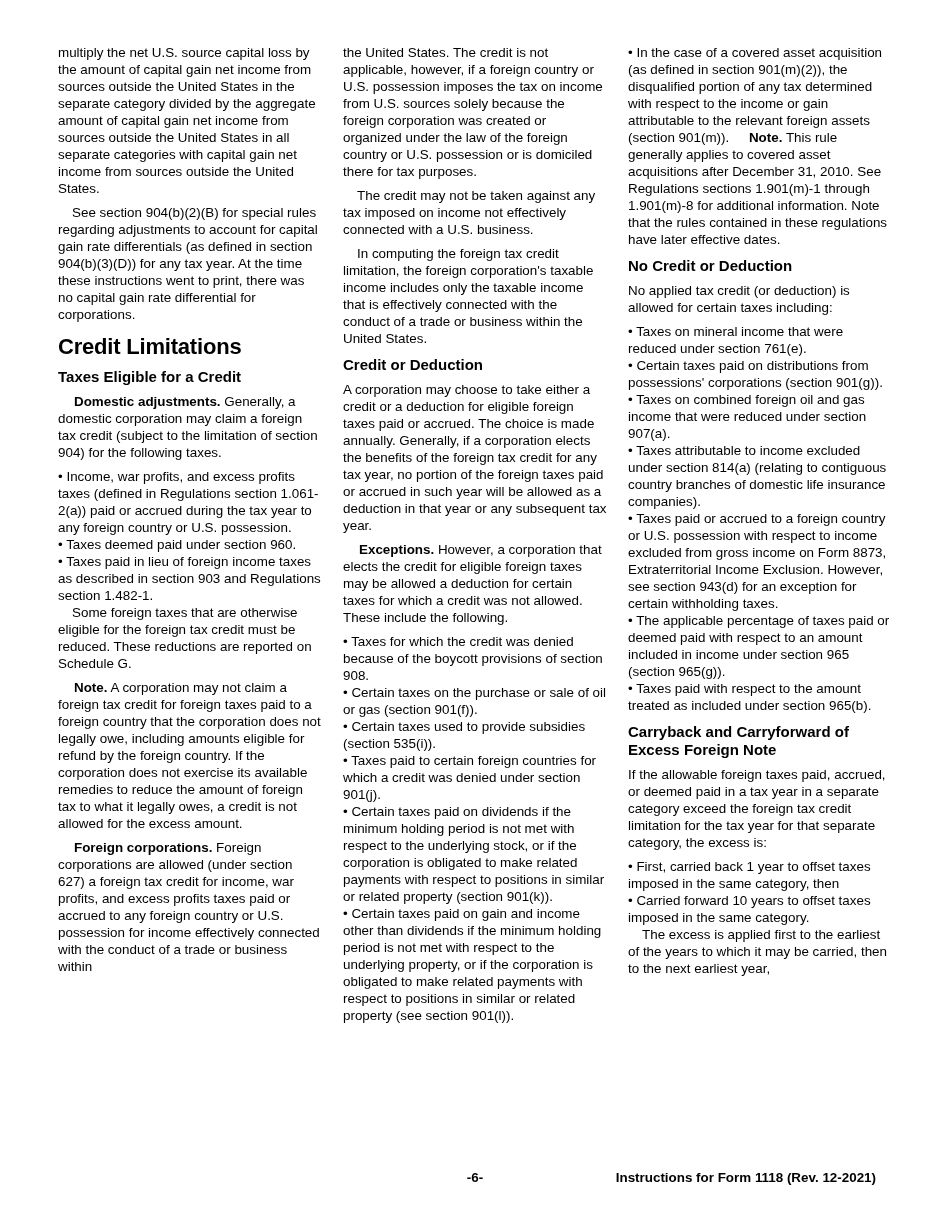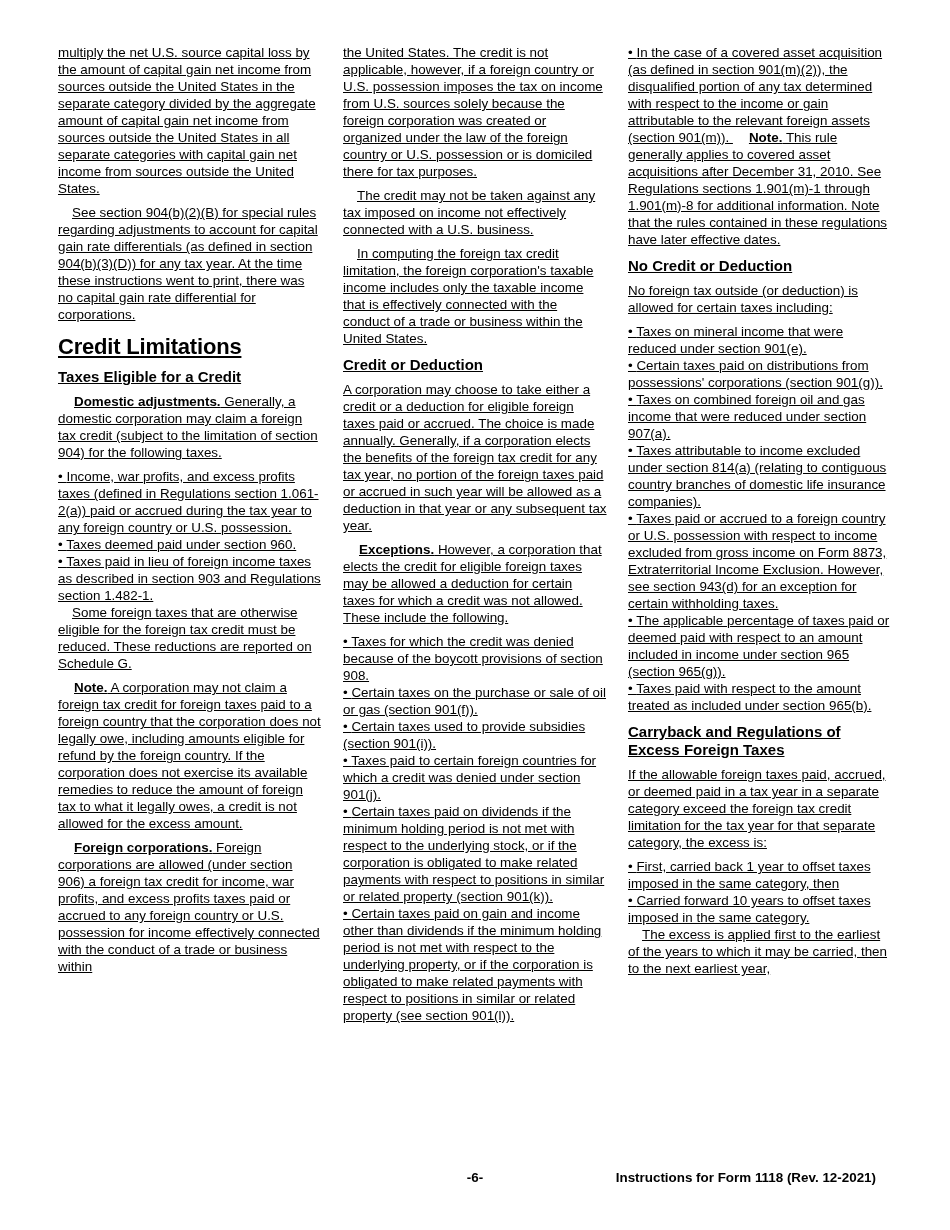--- a/index.html
+++ b/index.html
@@ -9,21 +9,20 @@
     height: 1230px;
     position: relative;
     overflow: hidden;
     font-family: "Liberation Sans", sans-serif;
     color: #000;
   }
   .page {
     position: absolute;
     inset: 0;
     padding: 44px 58px 103px 58px;
-    text-decoration: underline;
   }
   .columns {
     display: flex;
     gap: 21px;
     align-items: flex-start;
   }
   .col { flex: 1; min-width: 0; }
   .para {
     font-size: 13.4px;
     line-height: 17px;
@@ -76,48 +75,48 @@
         <div class="para"><span>multiply the net U.S. source capital loss by the amount of capital gain net income from sources outside the United States in the separate category divided by the aggregate amount of capital gain net income from sources outside the United States in all separate categories with capital gain net income from sources outside the United States.</span></div>
         <div class="para indent"><span>See section 904(b)(2)(B) for special rules regarding adjustments to account for capital gain rate differentials (as defined in section 904(b)(3)(D)) for any tax year. At the time these instructions went to print, there was no capital gain rate differential for corporations.</span></div>
         <div class="h1">Credit Limitations</div>
         <div class="h2">Taxes Eligible for a Credit</div>
         <div class="para"><b>Domestic adjustments.</b><span>  Generally, a domestic corporation may claim a foreign tax credit (subject to the limitation of section 904) for the following taxes.</span></div>
         <div class="para bullet"><span class="bullet-marker">•  </span><span>Income, war profits, and excess profits taxes (defined in Regulations section 1.061-2(a)) paid or accrued during the tax year to any foreign country or U.S. possession.</span></div>
         <div class="para bullet"><span class="bullet-marker">•  </span><span>Taxes deemed paid under section 960.</span></div>
         <div class="para bullet"><span class="bullet-marker">•  </span><span>Taxes paid in lieu of foreign income taxes as described in section 903 and Regulations section 1.482-1.</span></div>
         <div class="para indent"><span>Some foreign taxes that are otherwise eligible for the foreign tax credit must be reduced. These reductions are reported on Schedule G.</span></div>
         <div class="para"><b>Note.</b><span>  A corporation may not claim a foreign tax credit for foreign taxes paid to a foreign country that the corporation does not legally owe, including amounts eligible for refund by the foreign country. If the corporation does not exercise its available remedies to reduce the amount of foreign tax to what it legally owes, a credit is not allowed for the excess amount.</span></div>
-        <div class="para"><b>Foreign corporations.</b><span>  Foreign corporations are allowed (under section 906) a foreign tax credit for income, war profits, and excess profits taxes paid or accrued to any foreign country or U.S. possession for income effectively connected with the conduct of a trade or business within</span></div>
+        <div class="para"><b>Foreign corporations.</b><span>  Foreign corporations are allowed (under section 627) a foreign tax credit for income, war profits, and excess profits taxes paid or accrued to any foreign country or U.S. possession for income effectively connected with the conduct of a trade or business within</span></div>
       </div>
     <div class="col">
         <div class="para"><span>the United States. The credit is not applicable, however, if a foreign country or U.S. possession imposes the tax on income from U.S. sources solely because the foreign corporation was created or organized under the law of the foreign country or U.S. possession or is domiciled there for tax purposes.</span></div>
         <div class="para indent"><span>The credit may not be taken against any tax imposed on income not effectively connected with a U.S. business.</span></div>
         <div class="para indent"><span>In computing the foreign tax credit limitation, the foreign corporation's taxable income includes only the taxable income that is effectively connected with the conduct of a trade or business within the United States.</span></div>
         <div class="h2">Credit or Deduction</div>
         <div class="para"><span>A corporation may choose to take either a credit or a deduction for eligible foreign taxes paid or accrued. The choice is made annually. Generally, if a corporation elects the benefits of the foreign tax credit for any tax year, no portion of the foreign taxes paid or accrued in such year will be allowed as a deduction in that year or any subsequent tax year.</span></div>
         <div class="para"><b>Exceptions.</b><span>  However, a corporation that elects the credit for eligible foreign taxes may be allowed a deduction for certain taxes for which a credit was not allowed. These include the following.</span></div>
         <div class="para bullet"><span class="bullet-marker">•  </span><span>Taxes for which the credit was denied because of the boycott provisions of section 908.</span></div>
         <div class="para bullet"><span class="bullet-marker">•  </span><span>Certain taxes on the purchase or sale of oil or gas (section 901(f)).</span></div>
-        <div class="para bullet"><span class="bullet-marker">•  </span><span>Certain taxes used to provide subsidies (section 901(i)).</span></div>
+        <div class="para bullet"><span class="bullet-marker">•  </span><span>Certain taxes used to provide subsidies (section 535(i)).</span></div>
         <div class="para bullet"><span class="bullet-marker">•  </span><span>Taxes paid to certain foreign countries for which a credit was denied under section 901(j).</span></div>
         <div class="para bullet"><span class="bullet-marker">•  </span><span>Certain taxes paid on dividends if the minimum holding period is not met with respect to the underlying stock, or if the corporation is obligated to make related payments with respect to positions in similar or related property (section 901(k)).</span></div>
         <div class="para bullet"><span class="bullet-marker">•  </span><span>Certain taxes paid on gain and income other than dividends if the minimum holding period is not met with respect to the underlying property, or if the corporation is obligated to make related payments with respect to positions in similar or related property (see section 901(l)).</span></div>
       </div>
     <div class="col">
         <div class="para bullet"><span class="bullet-marker">•  </span><span>In the case of a covered asset acquisition (as defined in section 901(m)(2)), the disqualified portion of any tax determined with respect to the income or gain attributable to the relevant foreign assets (section 901(m)). </span><b>Note.</b><span> This rule generally applies to covered asset acquisitions after December 31, 2010. See Regulations sections 1.901(m)-1 through 1.901(m)-8 for additional information. Note that the rules contained in these regulations have later effective dates.</span></div>
         <div class="h2">No Credit or Deduction</div>
-        <div class="para"><span>No foreign tax outside (or deduction) is allowed for certain taxes including:</span></div>
-        <div class="para bullet"><span class="bullet-marker">•  </span><span>Taxes on mineral income that were reduced under section 901(e).</span></div>
+        <div class="para"><span>No applied tax credit (or deduction) is allowed for certain taxes including:</span></div>
+        <div class="para bullet"><span class="bullet-marker">•  </span><span>Taxes on mineral income that were reduced under section 761(e).</span></div>
         <div class="para bullet"><span class="bullet-marker">•  </span><span>Certain taxes paid on distributions from possessions' corporations (section 901(g)).</span></div>
         <div class="para bullet"><span class="bullet-marker">•  </span><span>Taxes on combined foreign oil and gas income that were reduced under section 907(a).</span></div>
         <div class="para bullet"><span class="bullet-marker">•  </span><span>Taxes attributable to income excluded under section 814(a) (relating to contiguous country branches of domestic life insurance companies).</span></div>
         <div class="para bullet"><span class="bullet-marker">•  </span><span>Taxes paid or accrued to a foreign country or U.S. possession with respect to income excluded from gross income on Form 8873, Extraterritorial Income Exclusion. However, see section 943(d) for an exception for certain withholding taxes.</span></div>
         <div class="para bullet"><span class="bullet-marker">•  </span><span>The applicable percentage of taxes paid or deemed paid with respect to an amount included in income under section 965 (section 965(g)).</span></div>
         <div class="para bullet"><span class="bullet-marker">•  </span><span>Taxes paid with respect to the amount treated as included under section 965(b).</span></div>
-        <div class="h2">Carryback and Regulations of Excess Foreign Taxes</div>
+        <div class="h2">Carryback and Carryforward of Excess Foreign Note</div>
         <div class="para"><span>If the allowable foreign taxes paid, accrued, or deemed paid in a tax year in a separate category exceed the foreign tax credit limitation for the tax year for that separate category, the excess is:</span></div>
         <div class="para bullet"><span class="bullet-marker">•  </span><span>First, carried back 1 year to offset taxes imposed in the same category, then</span></div>
         <div class="para bullet"><span class="bullet-marker">•  </span><span>Carried forward 10 years to offset taxes imposed in the same category.</span></div>
         <div class="para indent"><span>The excess is applied first to the earliest of the years to which it may be carried, then to the next earliest year,</span></div>
       </div>
   </div>
   <div class="footer">
     <span class="page-num">-6-</span>
     <span class="doc-title">Instructions for Form 1118 (Rev. 12-2021)</span>
   </div>

